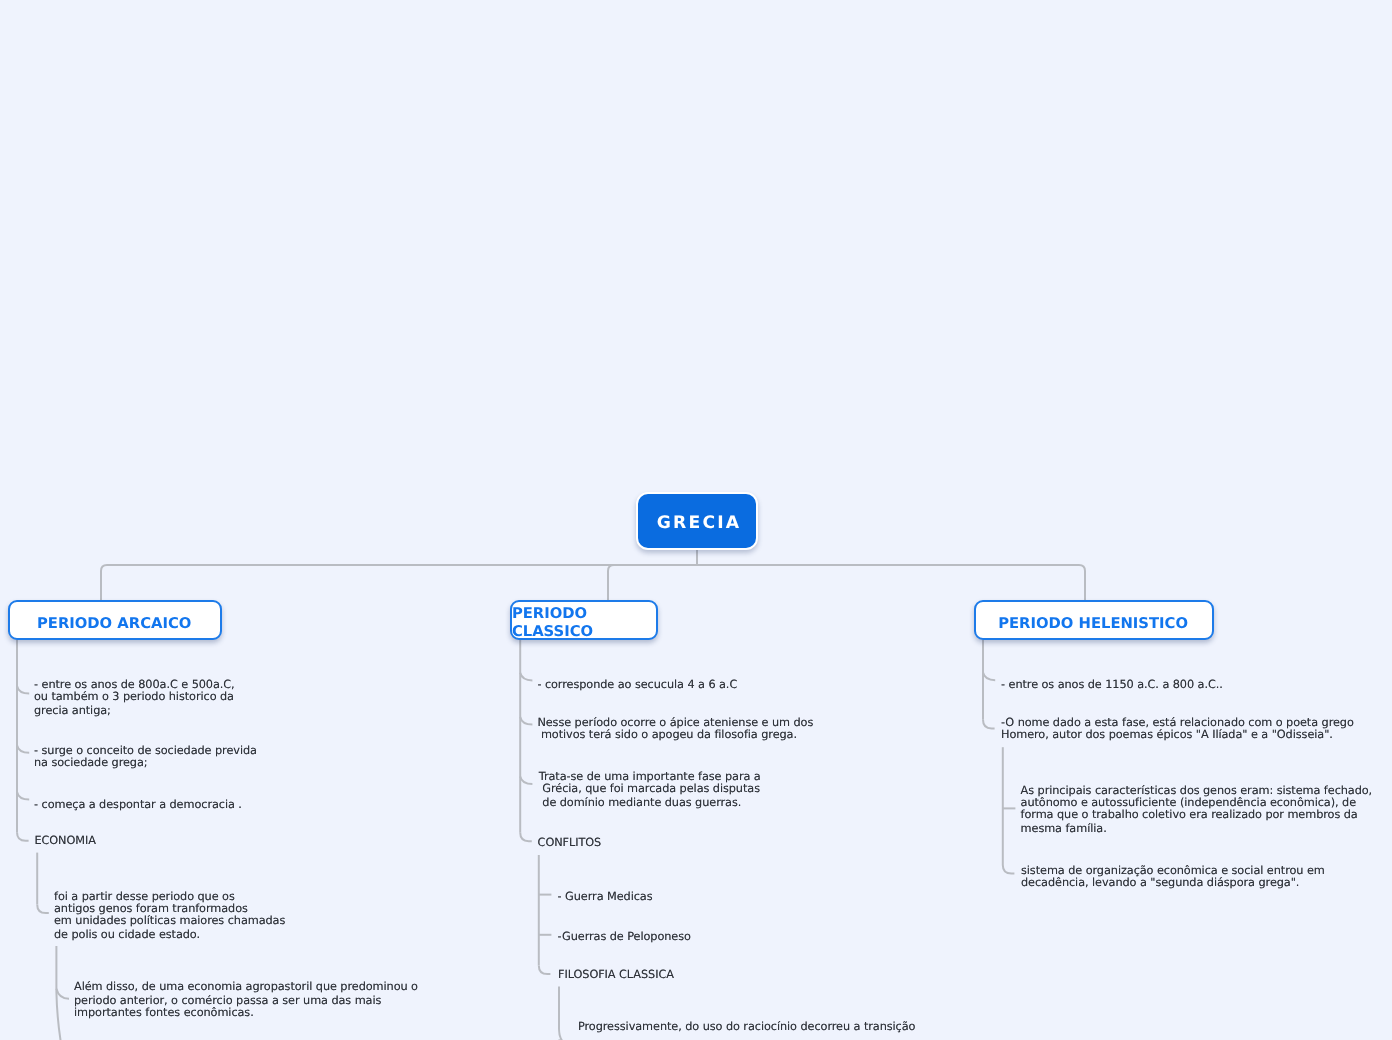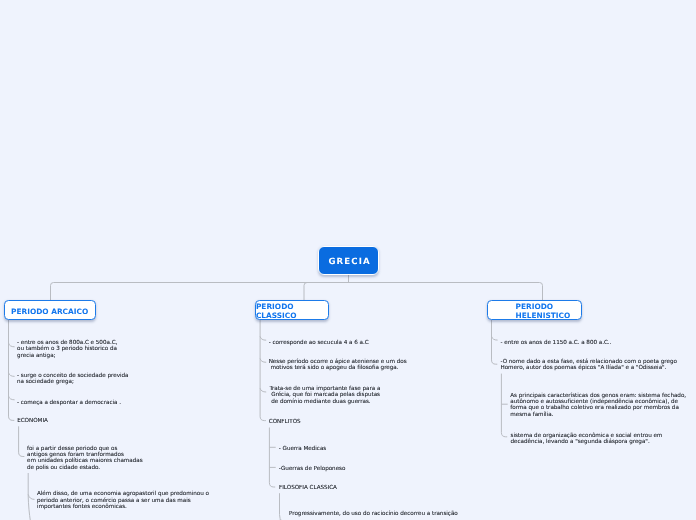--- a/index.html
+++ b/index.html
@@ -61,29 +61,29 @@
         <path d="M491.5 359.9 Q491.5 364.2 495.8 364.2 L497.3 364.2"></path>
         <path d="M501.4 404.2 L507.7 404.2"></path>
         <path d="M501.4 432.5 Q501.4 436.8 505.7 436.8 L507.2 436.8"></path>
       </g>
   </svg>
 
   <div class="node root-node" style="left:317.8px;top:246.1px;width:61.7px;height:28.7px;">
     <span>GRECIA</span>
   </div>
 
-  <div class="node cat-node" style="left:3.6px;top:299.6px;width:92px;height:20.6px;">
+  <div class="node cat-node" style="left:3.6px;top:299.6px;width:107px;height:20.6px;">
     <span>PERIODO ARCAICO</span>
   </div>
 
   <div class="node cat-node" style="left:254.95px;top:299.6px;width:74px;height:20.6px;">
     <span>PERIODO CLASSICO</span>
   </div>
 
-  <div class="node cat-node" style="left:486.55px;top:299.6px;width:95px;height:20.6px;padding-left:28px;">
+  <div class="node cat-node" style="left:486.55px;top:299.6px;width:120px;height:20.6px;">
     <span>PERIODO HELENISTICO</span>
   </div>
 
   <div id="leaves">
       <div class="leaf" style="left: 17px; top: 339.8px;"><span class="ln" style="top: 0px;">- entre os anos de 800a.C e 500a.C,</span><span class="ln" style="top: 6.4px;">ou também o 3 periodo historico da</span><span class="ln" style="top: 12.8px;">grecia antiga;</span></div>
       <div class="leaf" style="left: 17px; top: 372.8px;"><span class="ln" style="top: 0px;">- surge o conceito de sociedade previda</span><span class="ln" style="top: 6.4px;">na sociedade grega;</span></div>
       <div class="leaf" style="left: 17px; top: 399.8px;"><span class="ln" style="top: 0px;">- começa a despontar a democracia .</span></div>
       <div class="leaf" style="left: 17.2px; top: 418.4px;"><span class="ln" style="top: 0px;">ECONOMIA</span></div>
       <div class="leaf" style="left: 27px; top: 445.6px;"><span class="ln" style="top: 0px;">foi a partir desse periodo que os</span><span class="ln" style="top: 6.4px;">antigos genos foram tranformados</span><span class="ln" style="top: 12.8px;">em unidades políticas maiores chamadas</span><span class="ln" style="top: 19.2px;">de polis ou cidade estado.</span></div>
       <div class="leaf" style="left: 37px; top: 491.4px;"><span class="ln" style="top: 0px;">Além disso, de uma economia agropastoril que predominou o</span><span class="ln" style="top: 6.4px;">periodo anterior, o comércio passa a ser uma das mais</span><span class="ln" style="top: 12.8px;">importantes fontes econômicas.</span></div>

